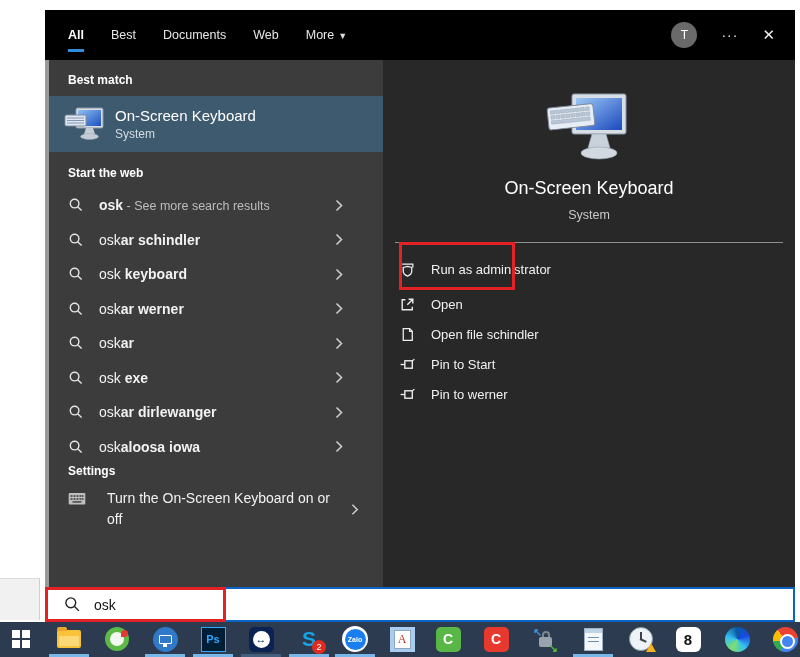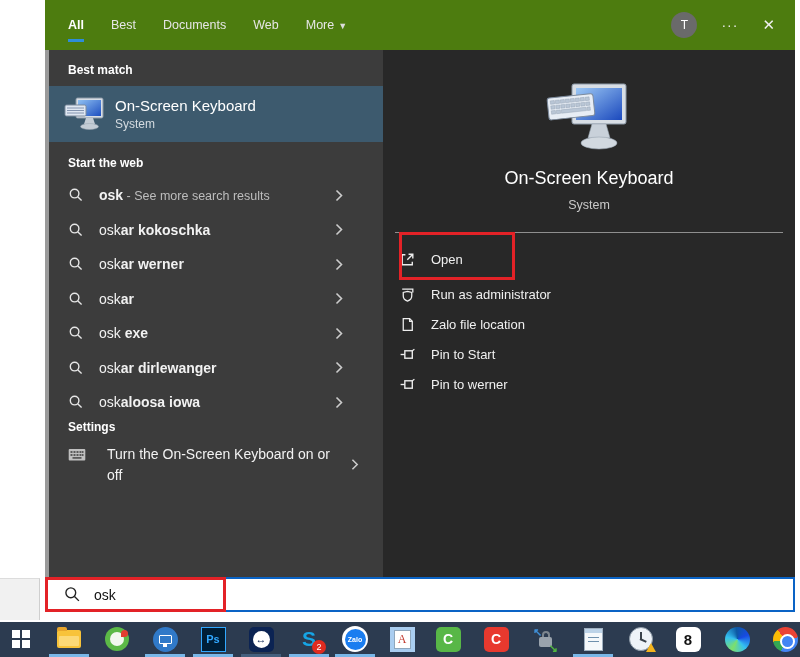--- a/index.html
+++ b/index.html
@@ -5,22 +5,22 @@
   * { margin:0; padding:0; box-sizing:border-box; }
   html,body { width:800px; height:657px; }
   body {
     font-family:"Liberation Sans", sans-serif;
     background:#ffffff;
     position:relative;
     overflow:hidden;
     width:800px; height:657px;
   }
   
-  .popup { position:absolute; left:45px; top:0; width:750px; height:612px;
-           background:#4d7c0f; color:#ffffff; }
+  .popup { position:absolute; left:45px; top:10px; width:750px; height:612px;
+           background:#000000; color:#ffffff; }
   
   .tabsbar { height:50px; display:flex; align-items:center; padding:0 20px 0 23px; }
   .tab { position:relative; margin-right:27px; font-size:12.5px; color:#e6e6e6; cursor:default; }
   .tab.active { font-weight:bold; color:#ffffff; }
   .tab.active::after { content:""; position:absolute; left:0; right:0; bottom:-10px;
                        height:3px; background:#2e8dd8; }
   .tab .arrow { font-size:9px; margin-left:4px; color:#dcdcdc; }
   .tabsbar-right { margin-left:auto; display:flex; align-items:center; gap:24px; }
   .avatar { width:26px; height:26px; border-radius:50%; background:#6a6a6a; color:#fff;
             display:flex; align-items:center; justify-content:center; font-size:12px; }
@@ -220,26 +220,36 @@
           <svg class="chev" width="8" height="13" viewBox="0 0 8 13">
             <path d="M1.5 1.5 L6.5 6.5 L1.5 11.5" fill="none" stroke="#cccccc" stroke-width="1.6"></path>
           </svg>
         </div>
 
         <div class="sug">
           <svg class="mag" width="16" height="16" viewBox="0 0 16 16">
             <circle cx="6.6" cy="6.6" r="4.3" fill="none" stroke="#e6e6e6" stroke-width="1.4"></circle>
             <line x1="9.9" y1="9.9" x2="13.6" y2="13.6" stroke="#e6e6e6" stroke-width="1.4"></line>
           </svg>
-          <span class="txt"><span class="prefix">osk</span><span class="suffix">ar kokoschka</span></span>
-          <svg class="chev" width="8" height="13" viewBox="0 0 8 13">
-            <path d="M1.5 1.5 L6.5 6.5 L1.5 11.5" fill="none" stroke="#cccccc" stroke-width="1.6"></path>
-          </svg>
-        </div>
-
+          <span class="txt"><span class="prefix">osk</span><span class="suffix">ar schindler</span></span>
+          <svg class="chev" width="8" height="13" viewBox="0 0 8 13">
+            <path d="M1.5 1.5 L6.5 6.5 L1.5 11.5" fill="none" stroke="#cccccc" stroke-width="1.6"></path>
+          </svg>
+        </div>
+
+        <div class="sug">
+          <svg class="mag" width="16" height="16" viewBox="0 0 16 16">
+            <circle cx="6.6" cy="6.6" r="4.3" fill="none" stroke="#e6e6e6" stroke-width="1.4"></circle>
+            <line x1="9.9" y1="9.9" x2="13.6" y2="13.6" stroke="#e6e6e6" stroke-width="1.4"></line>
+          </svg>
+          <span class="txt"><span class="prefix">osk</span><span class="suffix"> keyboard</span></span>
+          <svg class="chev" width="8" height="13" viewBox="0 0 8 13">
+            <path d="M1.5 1.5 L6.5 6.5 L1.5 11.5" fill="none" stroke="#cccccc" stroke-width="1.6"></path>
+          </svg>
+        </div>
 
         <div class="sug">
           <svg class="mag" width="16" height="16" viewBox="0 0 16 16">
             <circle cx="6.6" cy="6.6" r="4.3" fill="none" stroke="#e6e6e6" stroke-width="1.4"></circle>
             <line x1="9.9" y1="9.9" x2="13.6" y2="13.6" stroke="#e6e6e6" stroke-width="1.4"></line>
           </svg>
           <span class="txt"><span class="prefix">osk</span><span class="suffix">ar werner</span></span>
           <svg class="chev" width="8" height="13" viewBox="0 0 8 13">
             <path d="M1.5 1.5 L6.5 6.5 L1.5 11.5" fill="none" stroke="#cccccc" stroke-width="1.6"></path>
           </svg>
@@ -358,43 +368,43 @@
       </svg>
 
       <div class="preview-title">On-Screen Keyboard</div>
       <div class="preview-sub">System</div>
       <div class="divider"></div>
 
       <div class="actions">
         <div class="action">
           <span class="aicon">
             <svg width="17" height="17" viewBox="0 0 16 16">
+              <path d="M3 3 H13 V6" fill="none" stroke="#ededed" stroke-width="1.2"></path>
+              <path d="M8 5 L12 6 V9.5 C12 12 10.3 13.4 8 14.2 C5.7 13.4 4 12 4 9.5 V6 Z" fill="none" stroke="#ededed" stroke-width="1.2"></path>
+            </svg>
+          </span>
+          <span class="lbl">Run as administrator</span>
+        </div>
+        <div class="action">
+          <span class="aicon">
+            <svg width="17" height="17" viewBox="0 0 16 16">
               <path d="M6 3.5 H3 V13 H12.5 V10" fill="none" stroke="#ededed" stroke-width="1.3"></path>
               <path d="M9 3 H13 V7 M13 3 L7.8 8.2" fill="none" stroke="#ededed" stroke-width="1.3"></path>
             </svg>
           </span>
           <span class="lbl">Open</span>
-        </div>
-        <div class="action">
-          <span class="aicon">
-            <svg width="17" height="17" viewBox="0 0 16 16">
-              <path d="M3 3 H13 V6" fill="none" stroke="#ededed" stroke-width="1.2"></path>
-              <path d="M8 5 L12 6 V9.5 C12 12 10.3 13.4 8 14.2 C5.7 13.4 4 12 4 9.5 V6 Z" fill="none" stroke="#ededed" stroke-width="1.2"></path>
-            </svg>
-          </span>
-          <span class="lbl">Run as administrator</span>
         </div>
         <div class="action">
           <span class="aicon">
             <svg width="17" height="17" viewBox="0 0 16 16">
               <path d="M4 2.5 H10 L12.5 5 V13.5 H4 Z" fill="none" stroke="#ededed" stroke-width="1.2"></path>
               <path d="M10 2.5 V5 H12.5" fill="none" stroke="#ededed" stroke-width="1.2"></path>
             </svg>
           </span>
-          <span class="lbl">Zalo file location</span>
+          <span class="lbl">Open file schindler</span>
         </div>
         <div class="action">
           <span class="aicon">
             <svg width="17" height="17" viewBox="0 0 16 16">
               <path d="M1.5 8 H5.5" stroke="#ededed" stroke-width="1.3"></path>
               <rect x="5.5" y="4.5" width="7" height="7" fill="none" stroke="#ededed" stroke-width="1.3"></rect>
               <path d="M12.5 4.5 L14.5 3" stroke="#ededed" stroke-width="1.1"></path>
             </svg>
           </span>
           <span class="lbl">Pin to Start</span>

